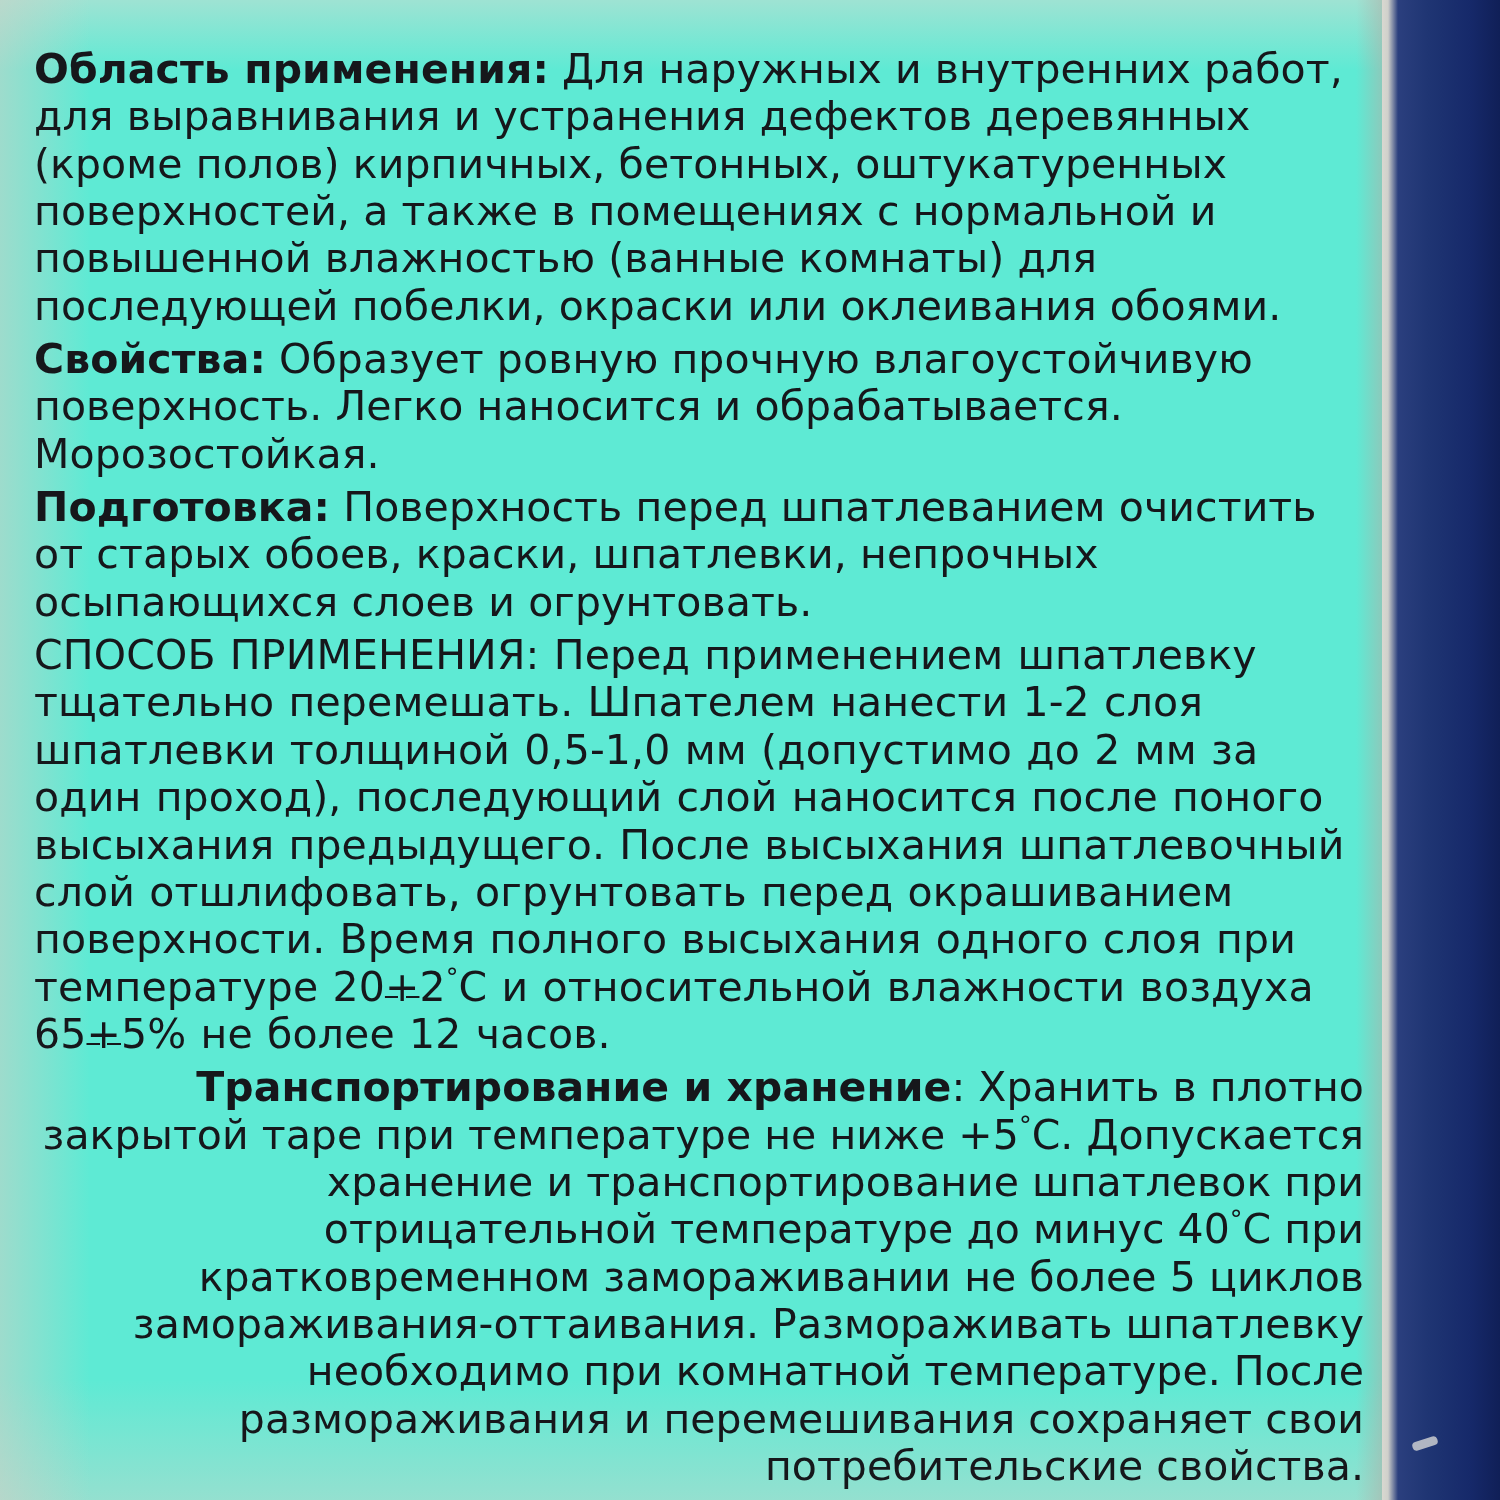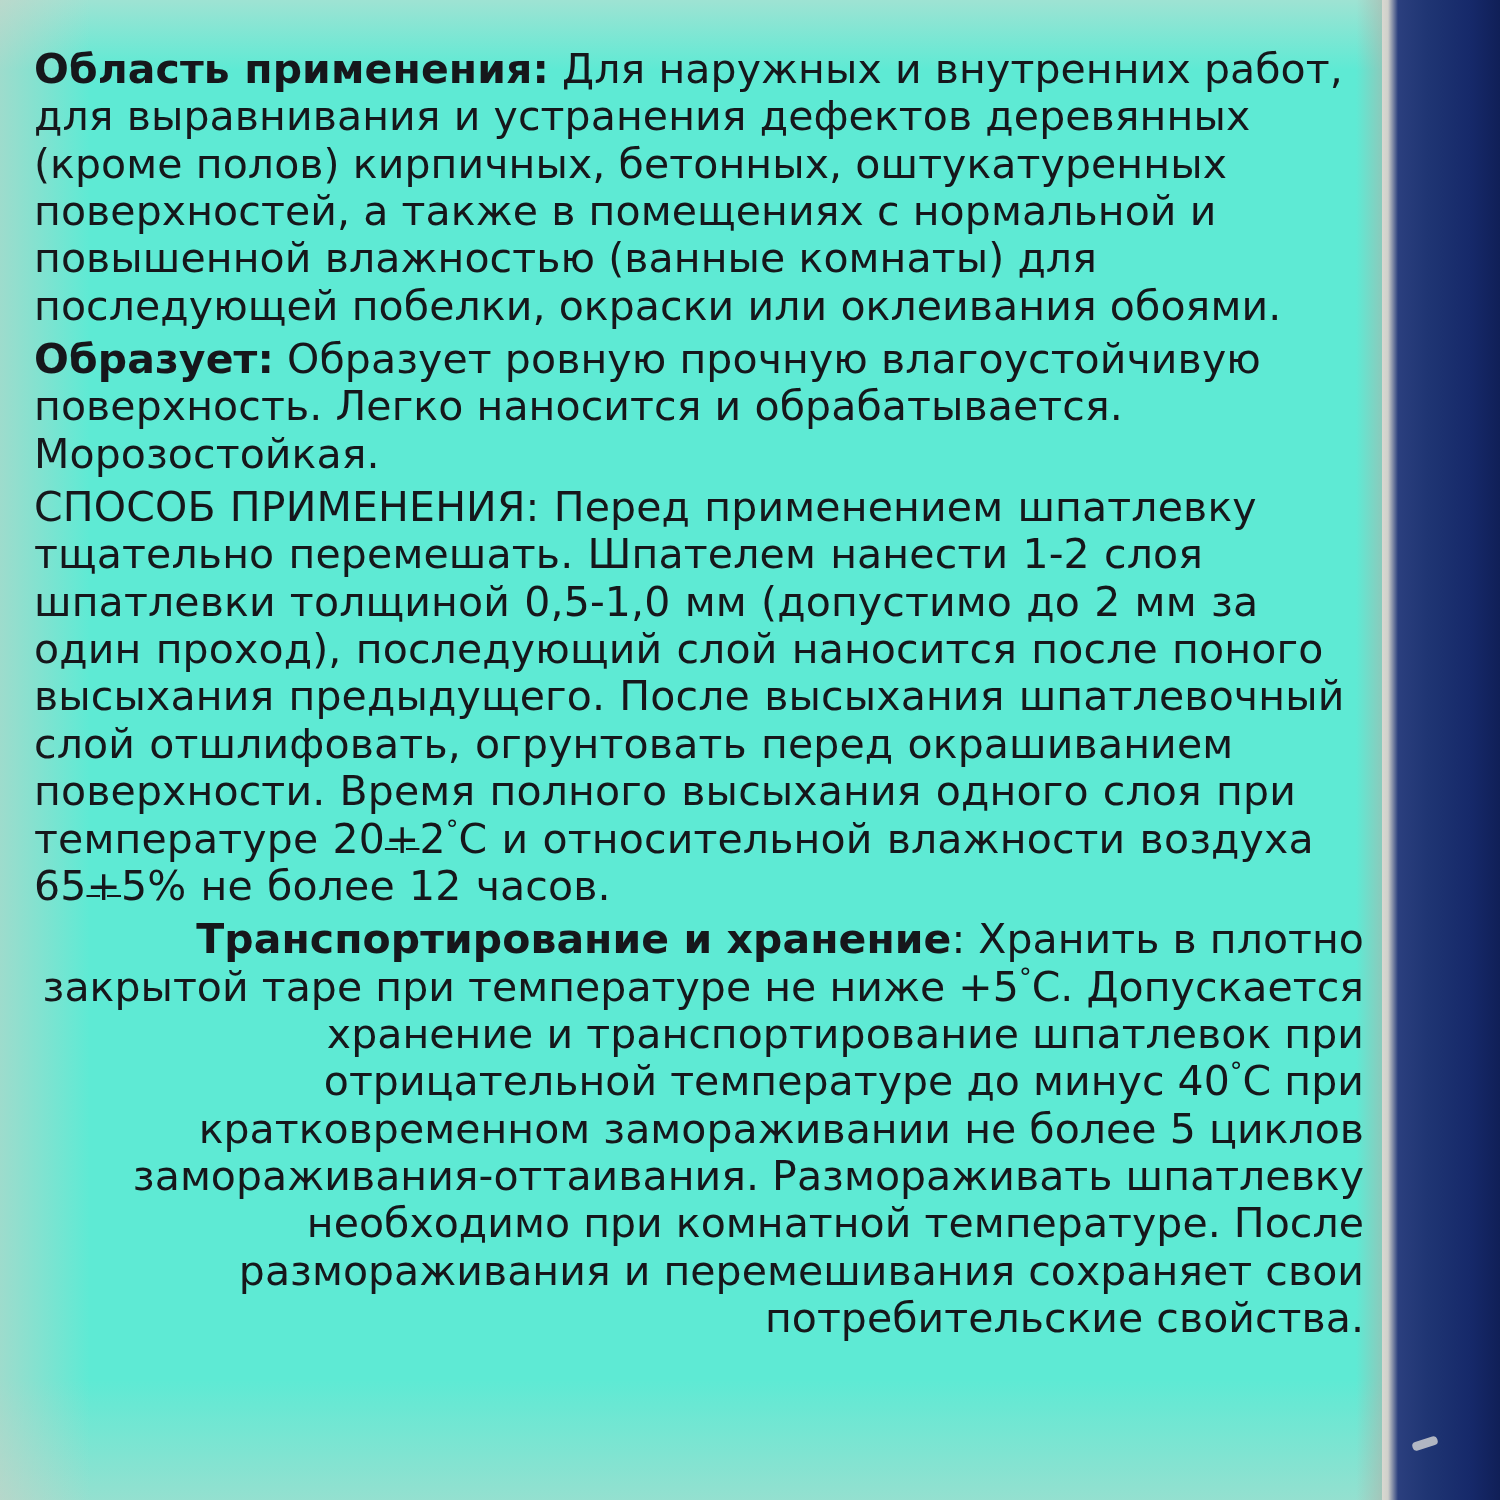--- a/index.html
+++ b/index.html
@@ -122,23 +122,26 @@
     <div id="band-speck"></div>
   </div>
 
   <div id="text-block">
 
     <p class="para">
       <span class="lbl">Область применения:</span><span> Для наружных и внутренних работ, для выравнивания и устранения дефектов деревянных (кроме полов) кирпичных, бетонных, оштукатуренных поверхностей, а также в помещениях  с нормальной и повышенной влажностью (ванные комнаты) для последующей побелки, окраски или оклеивания обоями.</span>
     </p>
 
     <p class="para">
-      <span class="lbl">Образует:</span><span> Образует ровную прочную влагоустойчивую поверхность. Легко наносится и обрабатывается. Морозостойкая.</span>
+      <span class="lbl">Свойства:</span><span> Образует ровную прочную влагоустойчивую поверхность. Легко наносится и обрабатывается. Морозостойкая.</span>
     </p>
 
+    <p class="para">
+      <span class="lbl">Подготовка:</span><span> Поверхность перед шпатлеванием очистить от старых обоев, краски, шпатлевки, непрочных осыпающихся слоев и огрунтовать.</span>
+    </p>
 
     <p class="para usage spread">
       <span class="lbl-caps">СПОСОБ ПРИМЕНЕНИЯ:</span><span> Перед применением шпатлевку тщательно перемешать. Шпателем нанести  1-2 слоя шпатлевки толщиной 0,5-1,0 мм (допустимо до 2 мм за один проход), последующий слой наносится после поного высыхания предыдущего. После высыхания шпатлевочный слой отшлифовать, огрунтовать перед окрашиванием поверхности. Время полного высыхания одного слоя при температуре 20</span><span class="pm">+</span><span>2</span><sup class="deg">°</sup><span>С и относительной влажности воздуха 65</span><span class="pm">+</span><span>5% не более 12 часов.</span>
     </p>
 
     <p class="para storage">
       <span class="lbl">Транспортирование и хранение</span><span>: Хранить в плотно закрытой таре при температуре не ниже +5</span><sup class="deg">°</sup><span>С. Допускается хранение и транспортирование шпатлевок при отрицательной температуре до минус 40</span><sup class="deg">°</sup><span>С при кратковременном замораживании не более 5 циклов замораживания-оттаивания. Размораживать шпатлевку необходимо при комнатной температуре. После размораживания и перемешивания сохраняет свои потребительские свойства.</span>
     </p>
 
   </div>

